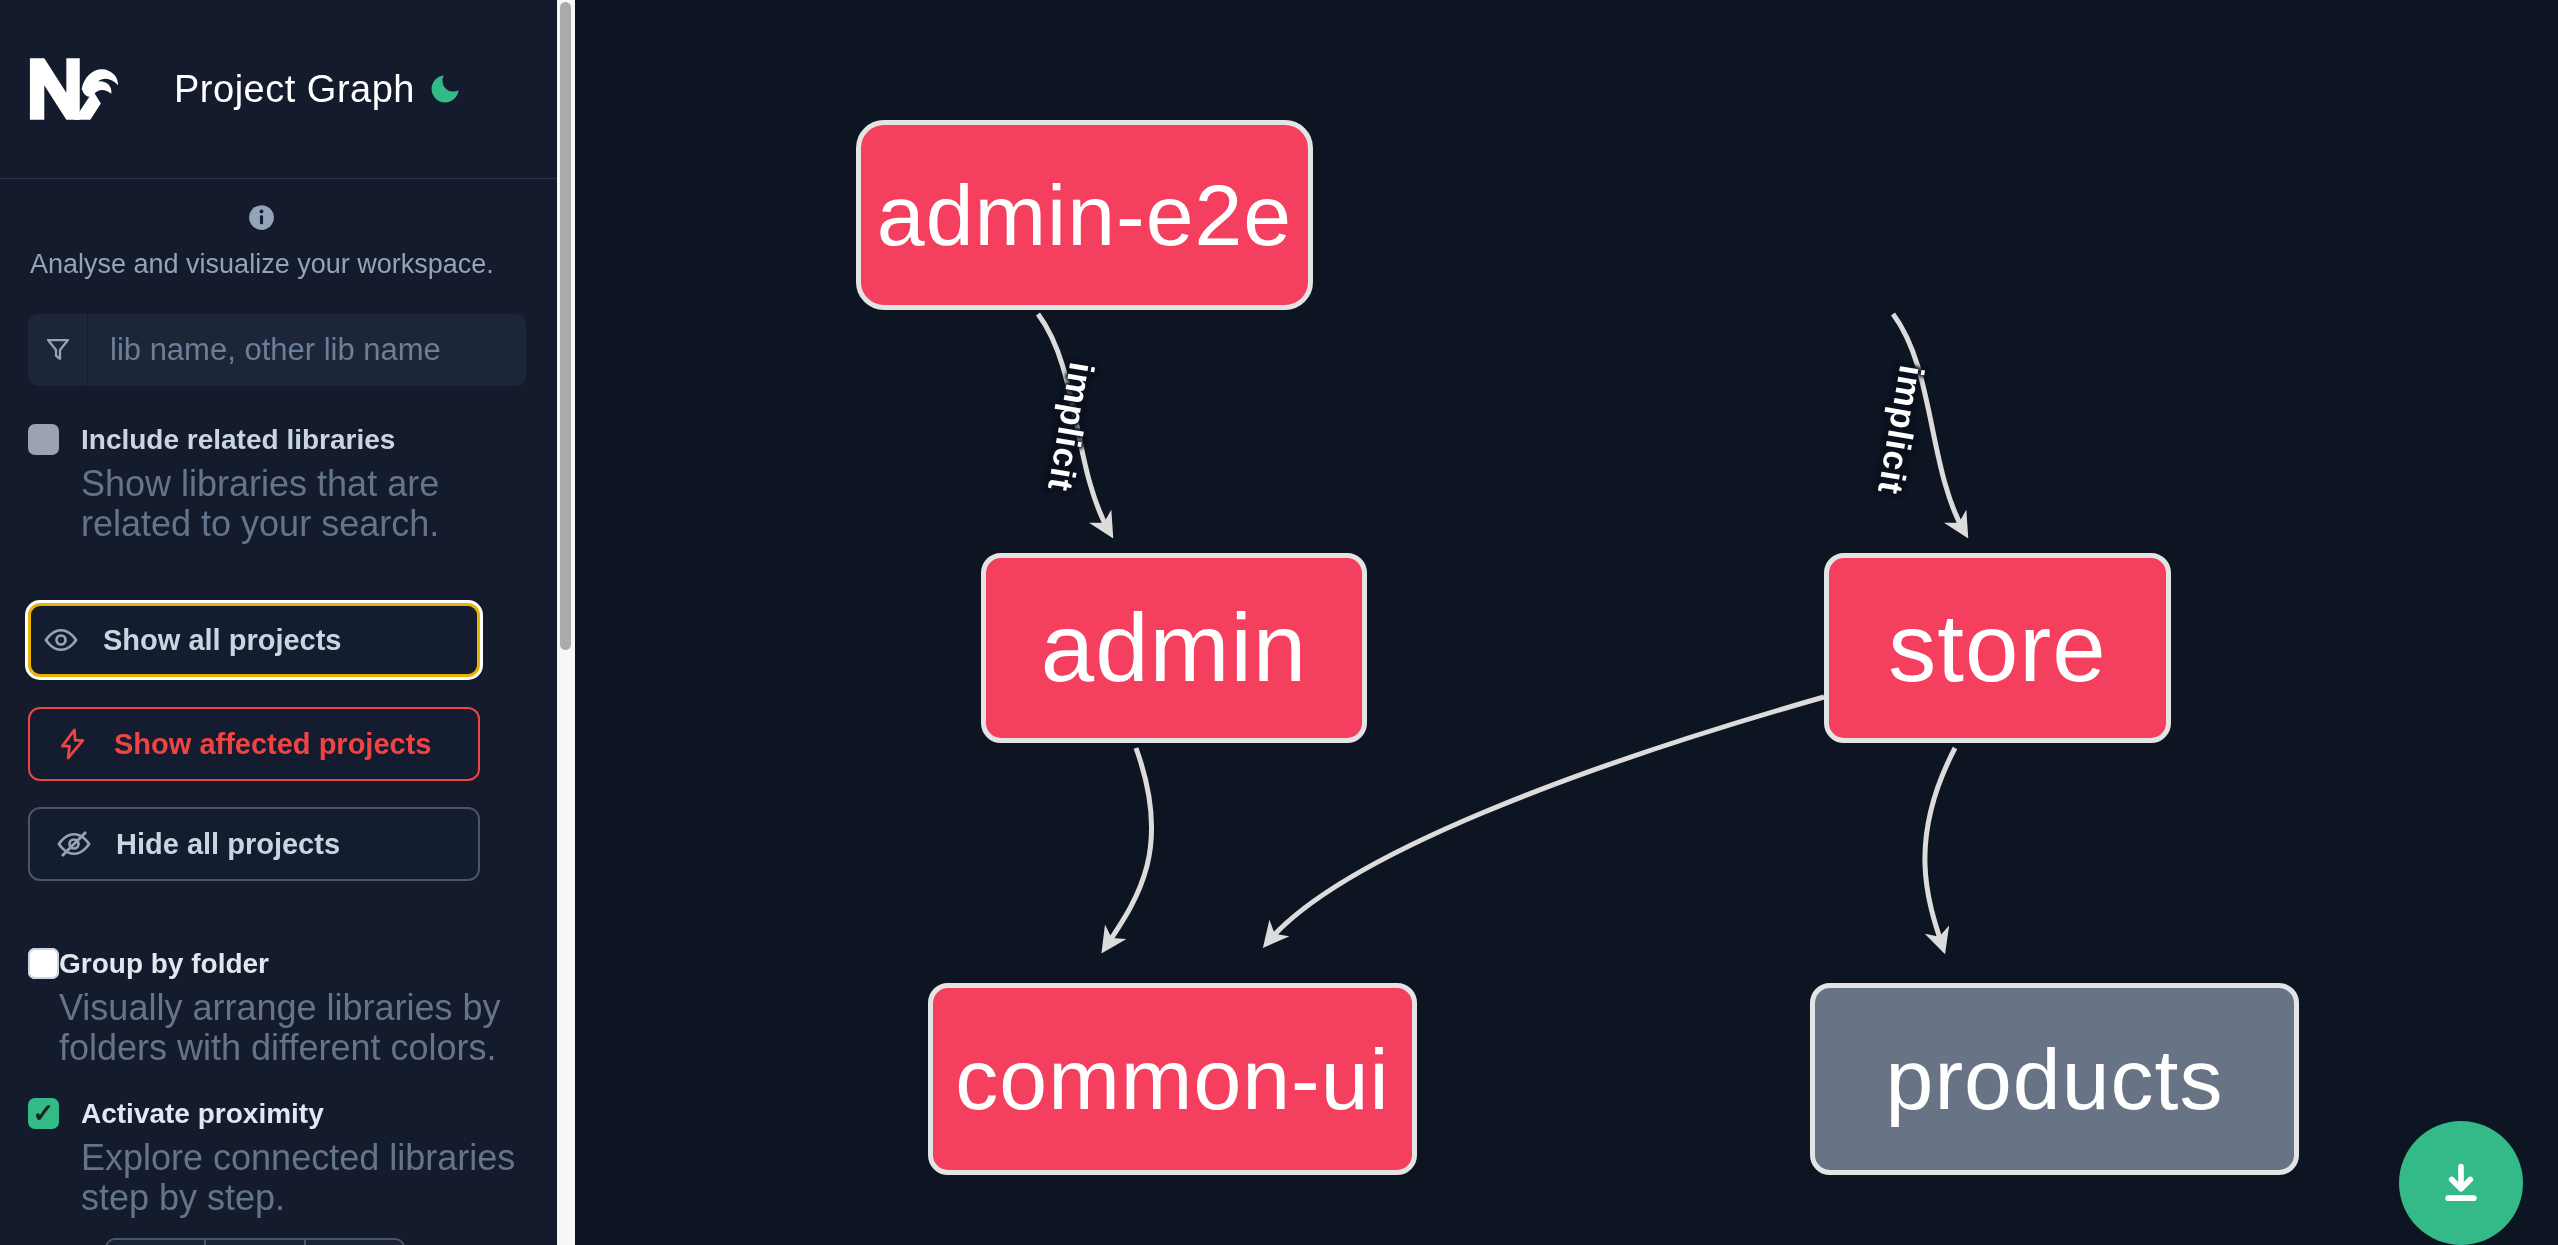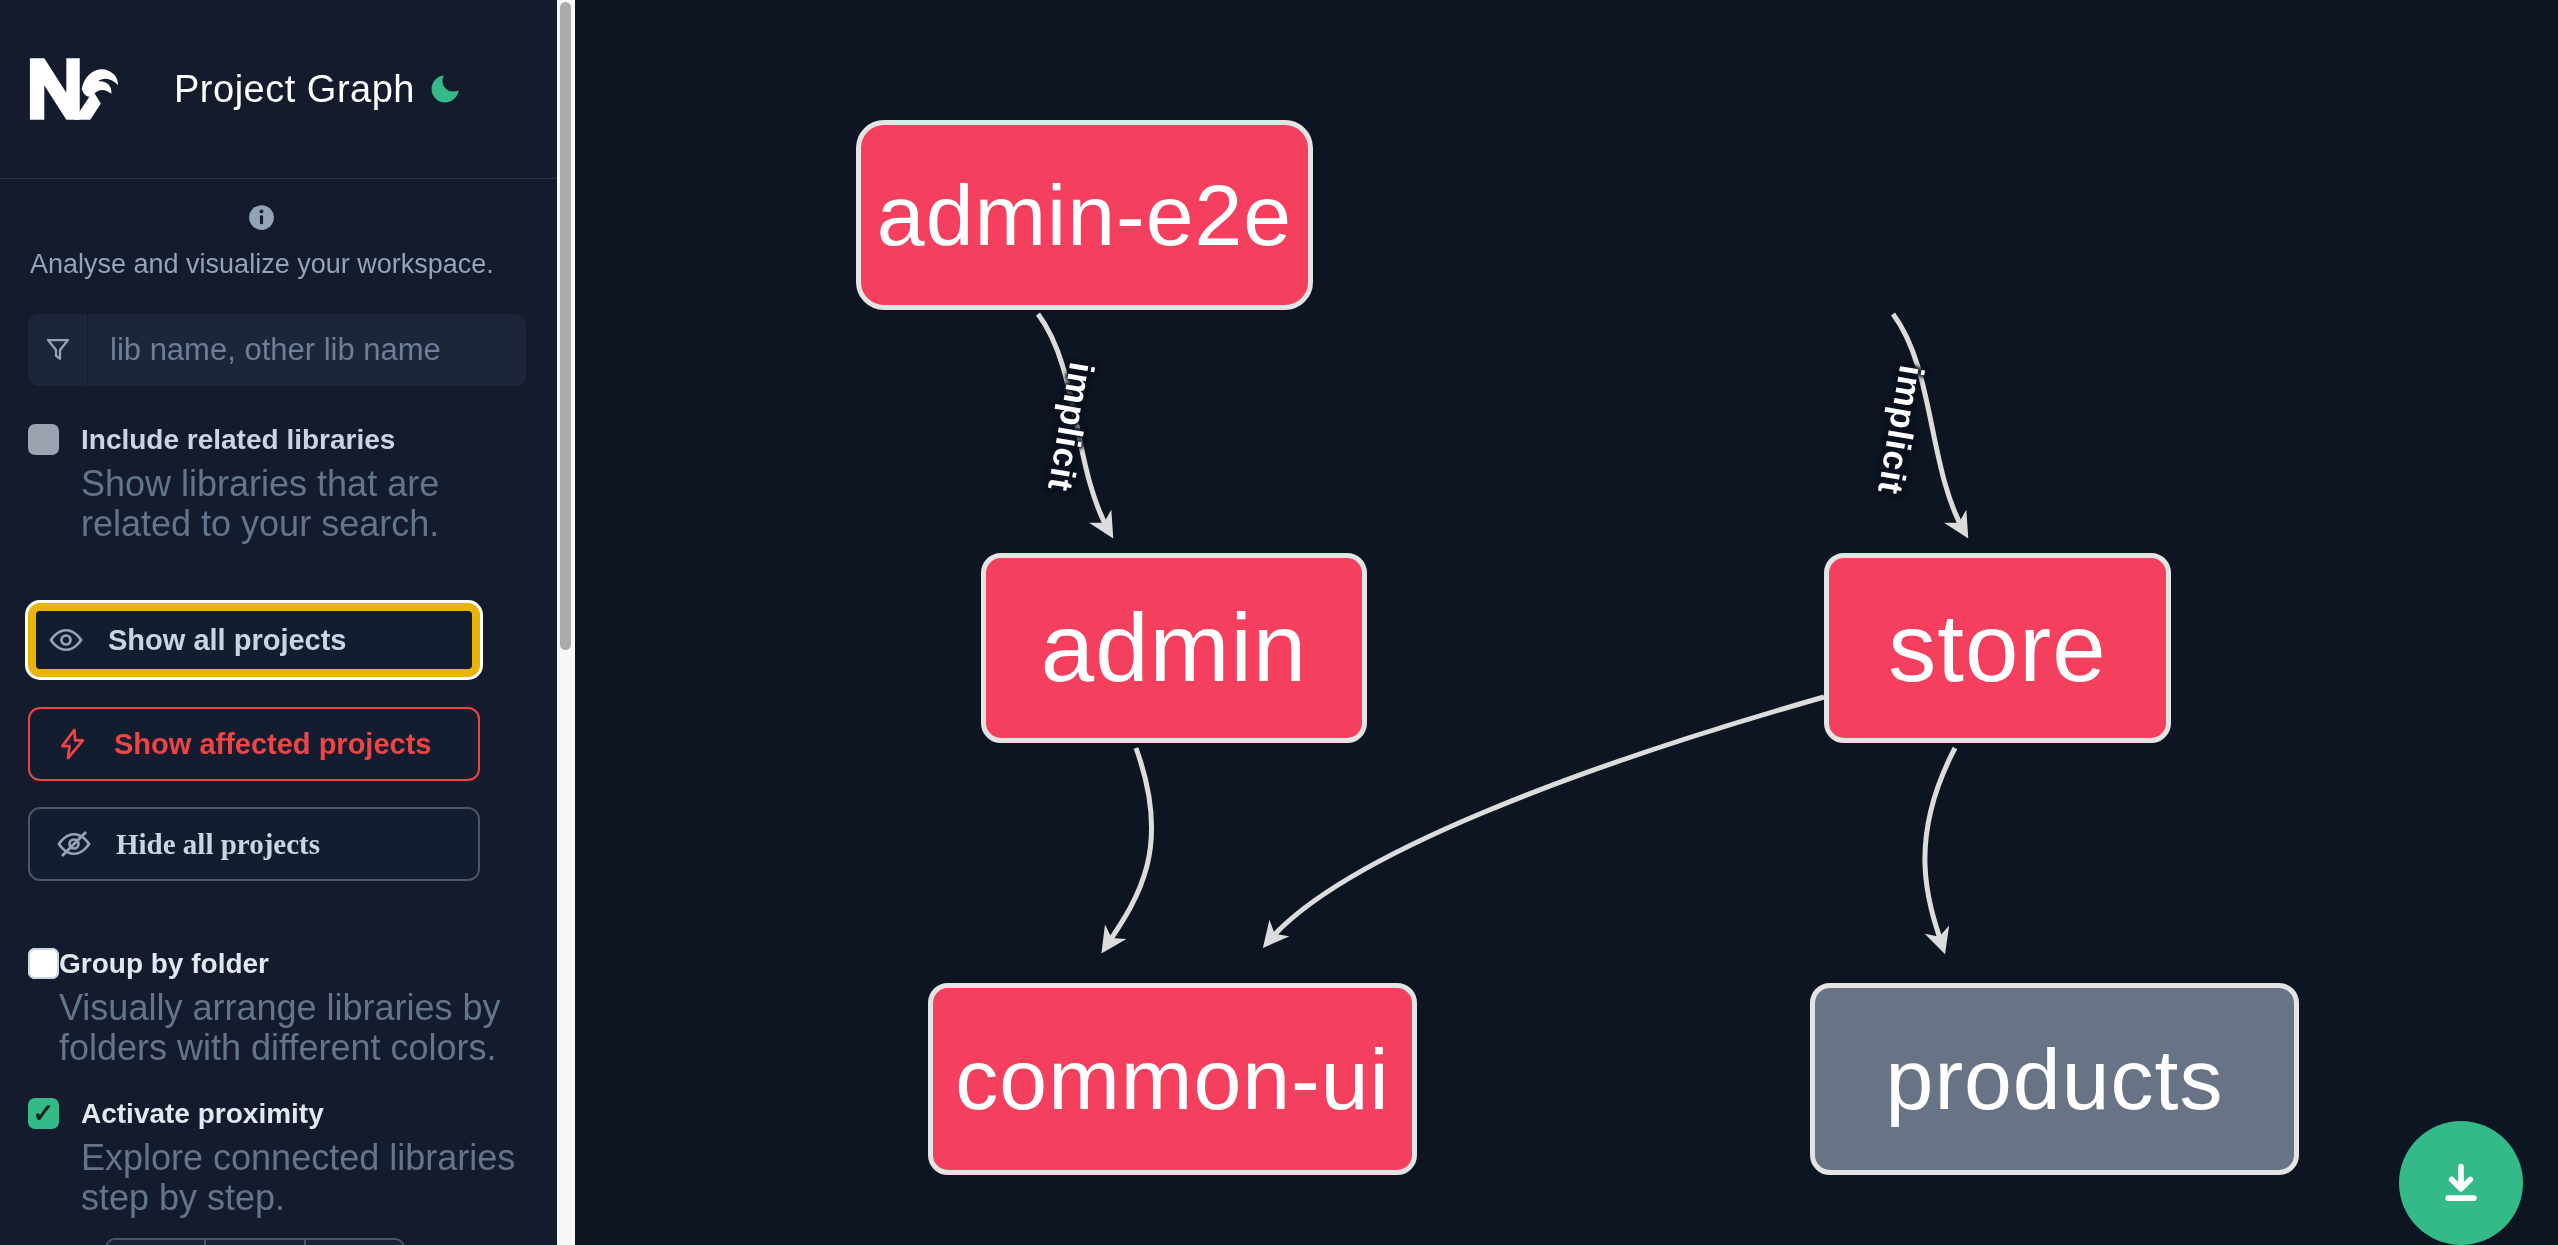--- a/index.html
+++ b/index.html
@@ -33,21 +33,21 @@
   .cbx.white{background:#ffffff;box-shadow:inset 0 0 0 2px #cbd5e1;}
   .cbx.green{background:#34b989;display:flex;align-items:center;justify-content:center;
     color:#14261f;font-size:26px;font-weight:700;}
   .opt-label{color:#cbd5e1;font-size:28px;font-weight:700;}
   .opt-desc{color:#64748b;font-size:36px;line-height:40px;width:455px;margin-top:8px;}
 
   .side-btn{position:absolute;left:28px;width:452px;height:74px;border-radius:12px;
     background:#141d30;display:flex;align-items:center;gap:24px;padding-left:26px;cursor:pointer;
     font-family:"Liberation Sans",sans-serif;}
   .side-btn .lbl{font-size:29px;font-weight:600;color:#cbd5e1;}
-  .btn-focus{border:8px solid #eab308;box-shadow:0 0 0 3px #ffffff;padding-left:12px;}
+  .btn-focus{border:3px solid #eab308;box-shadow:0 0 0 3px #ffffff;padding-left:12px;}
   .btn-red{border:2px solid #ef4444;}
   .btn-red .lbl{color:#ef4444;}
   .btn-plain{border:2px solid #4b5563;}
 
   .depth-sliver{position:absolute;left:105px;top:1238px;width:300px;height:14px;
     border:2px solid #4b5563;border-bottom:none;border-radius:10px 10px 0 0;background:#1a2335;
     display:flex;}
   .depth-sliver .seg{flex:1;border-right:2px solid #4b5563;}
   .depth-sliver .seg:last-child{border-right:none;}
 
@@ -134,21 +134,21 @@
     <span class="lbl">Show all projects</span>
   </button>
 
   <button class="side-btn btn-red" style="top:707px;">
     <svg width="34" height="34" viewBox="0 0 24 24">
       <path d="M13 2 4.5 13.5h5L8.5 22 19 9.5h-5.5z" fill="none" stroke="#ef4444" stroke-width="1.9" stroke-linejoin="round"></path>
     </svg>
     <span class="lbl">Show affected projects</span>
   </button>
 
-  <button class="side-btn btn-plain" style="top:807px;font-family:Liberation Serif, serif;">
+  <button class="side-btn btn-plain" style="top:807px;">
     <svg width="36" height="36" viewBox="0 0 24 24">
       <path d="M2 12s3.8-6.5 10-6.5S22 12 22 12s-3.8 6.5-10 6.5S2 12 2 12z" fill="none" stroke="#94a3b8" stroke-width="1.8"></path>
       <circle cx="12" cy="12" r="3" fill="none" stroke="#94a3b8" stroke-width="1.8"></circle>
       <line x1="4" y1="20" x2="20" y2="4" stroke="#94a3b8" stroke-width="1.9"></line>
     </svg>
     <span class="lbl">Hide all projects</span>
   </button>
 
   <div class="opt" style="top:948px;display:flex;">
     <div class="cbx white"></div>

